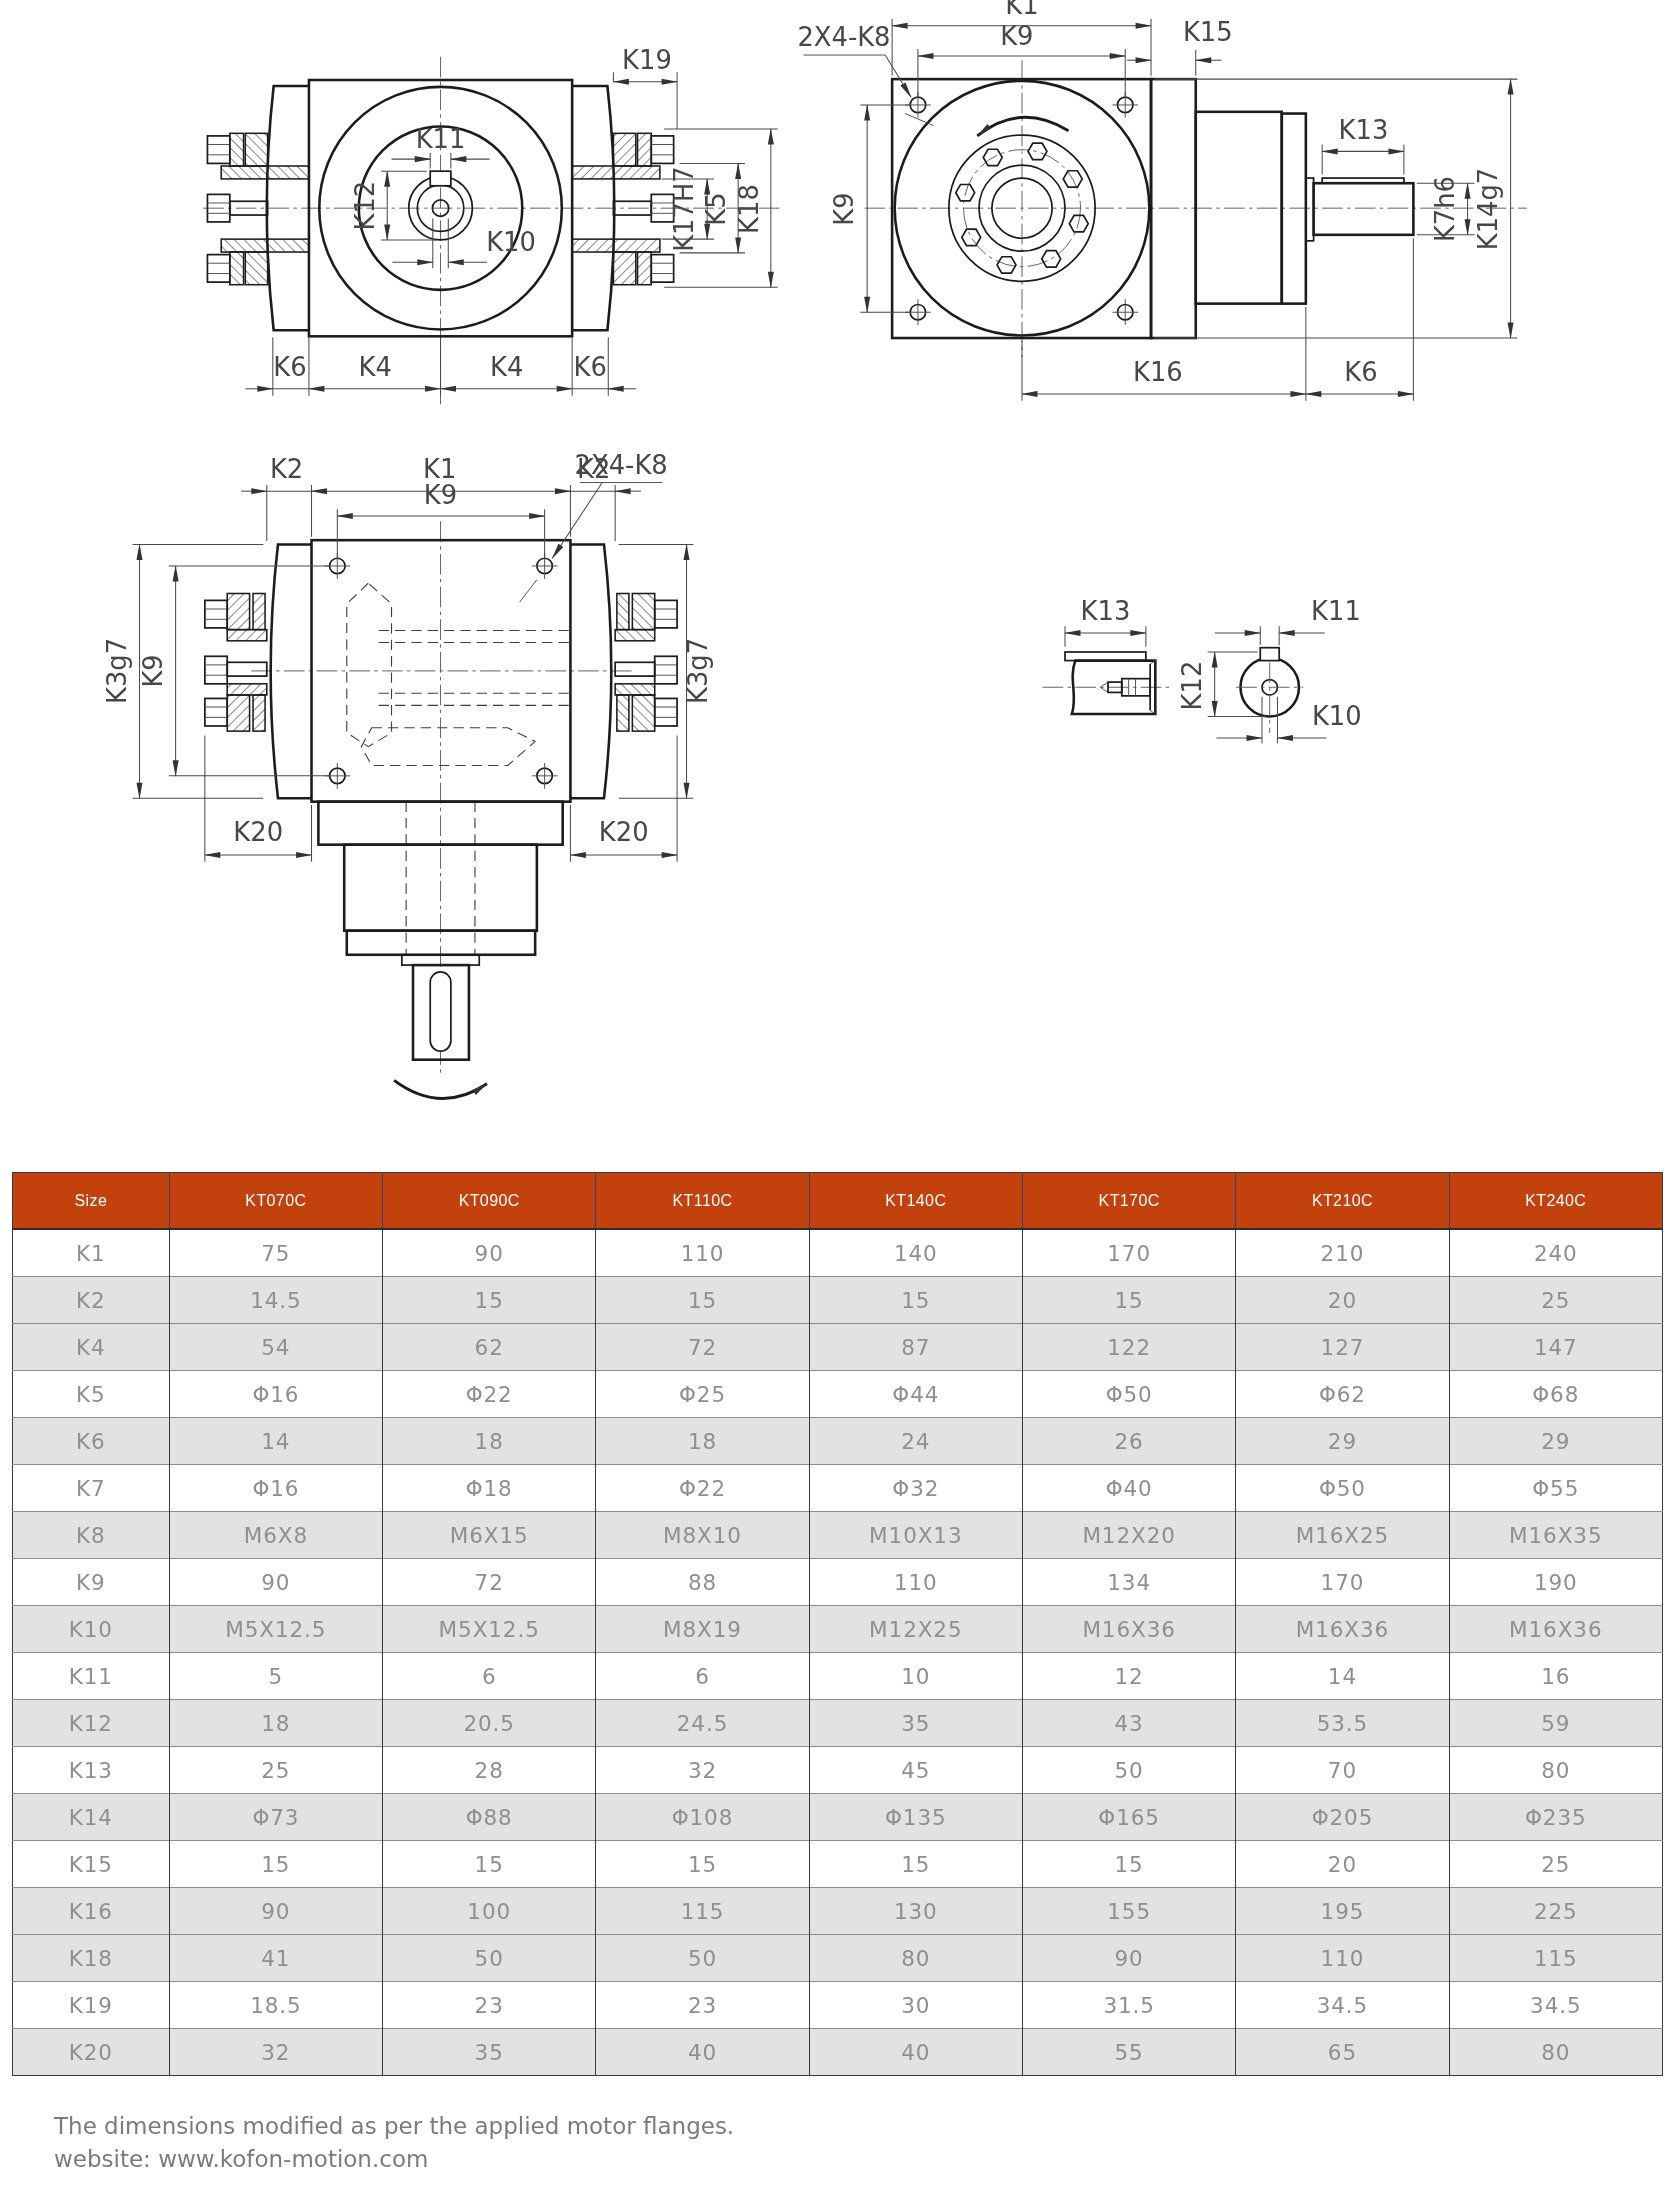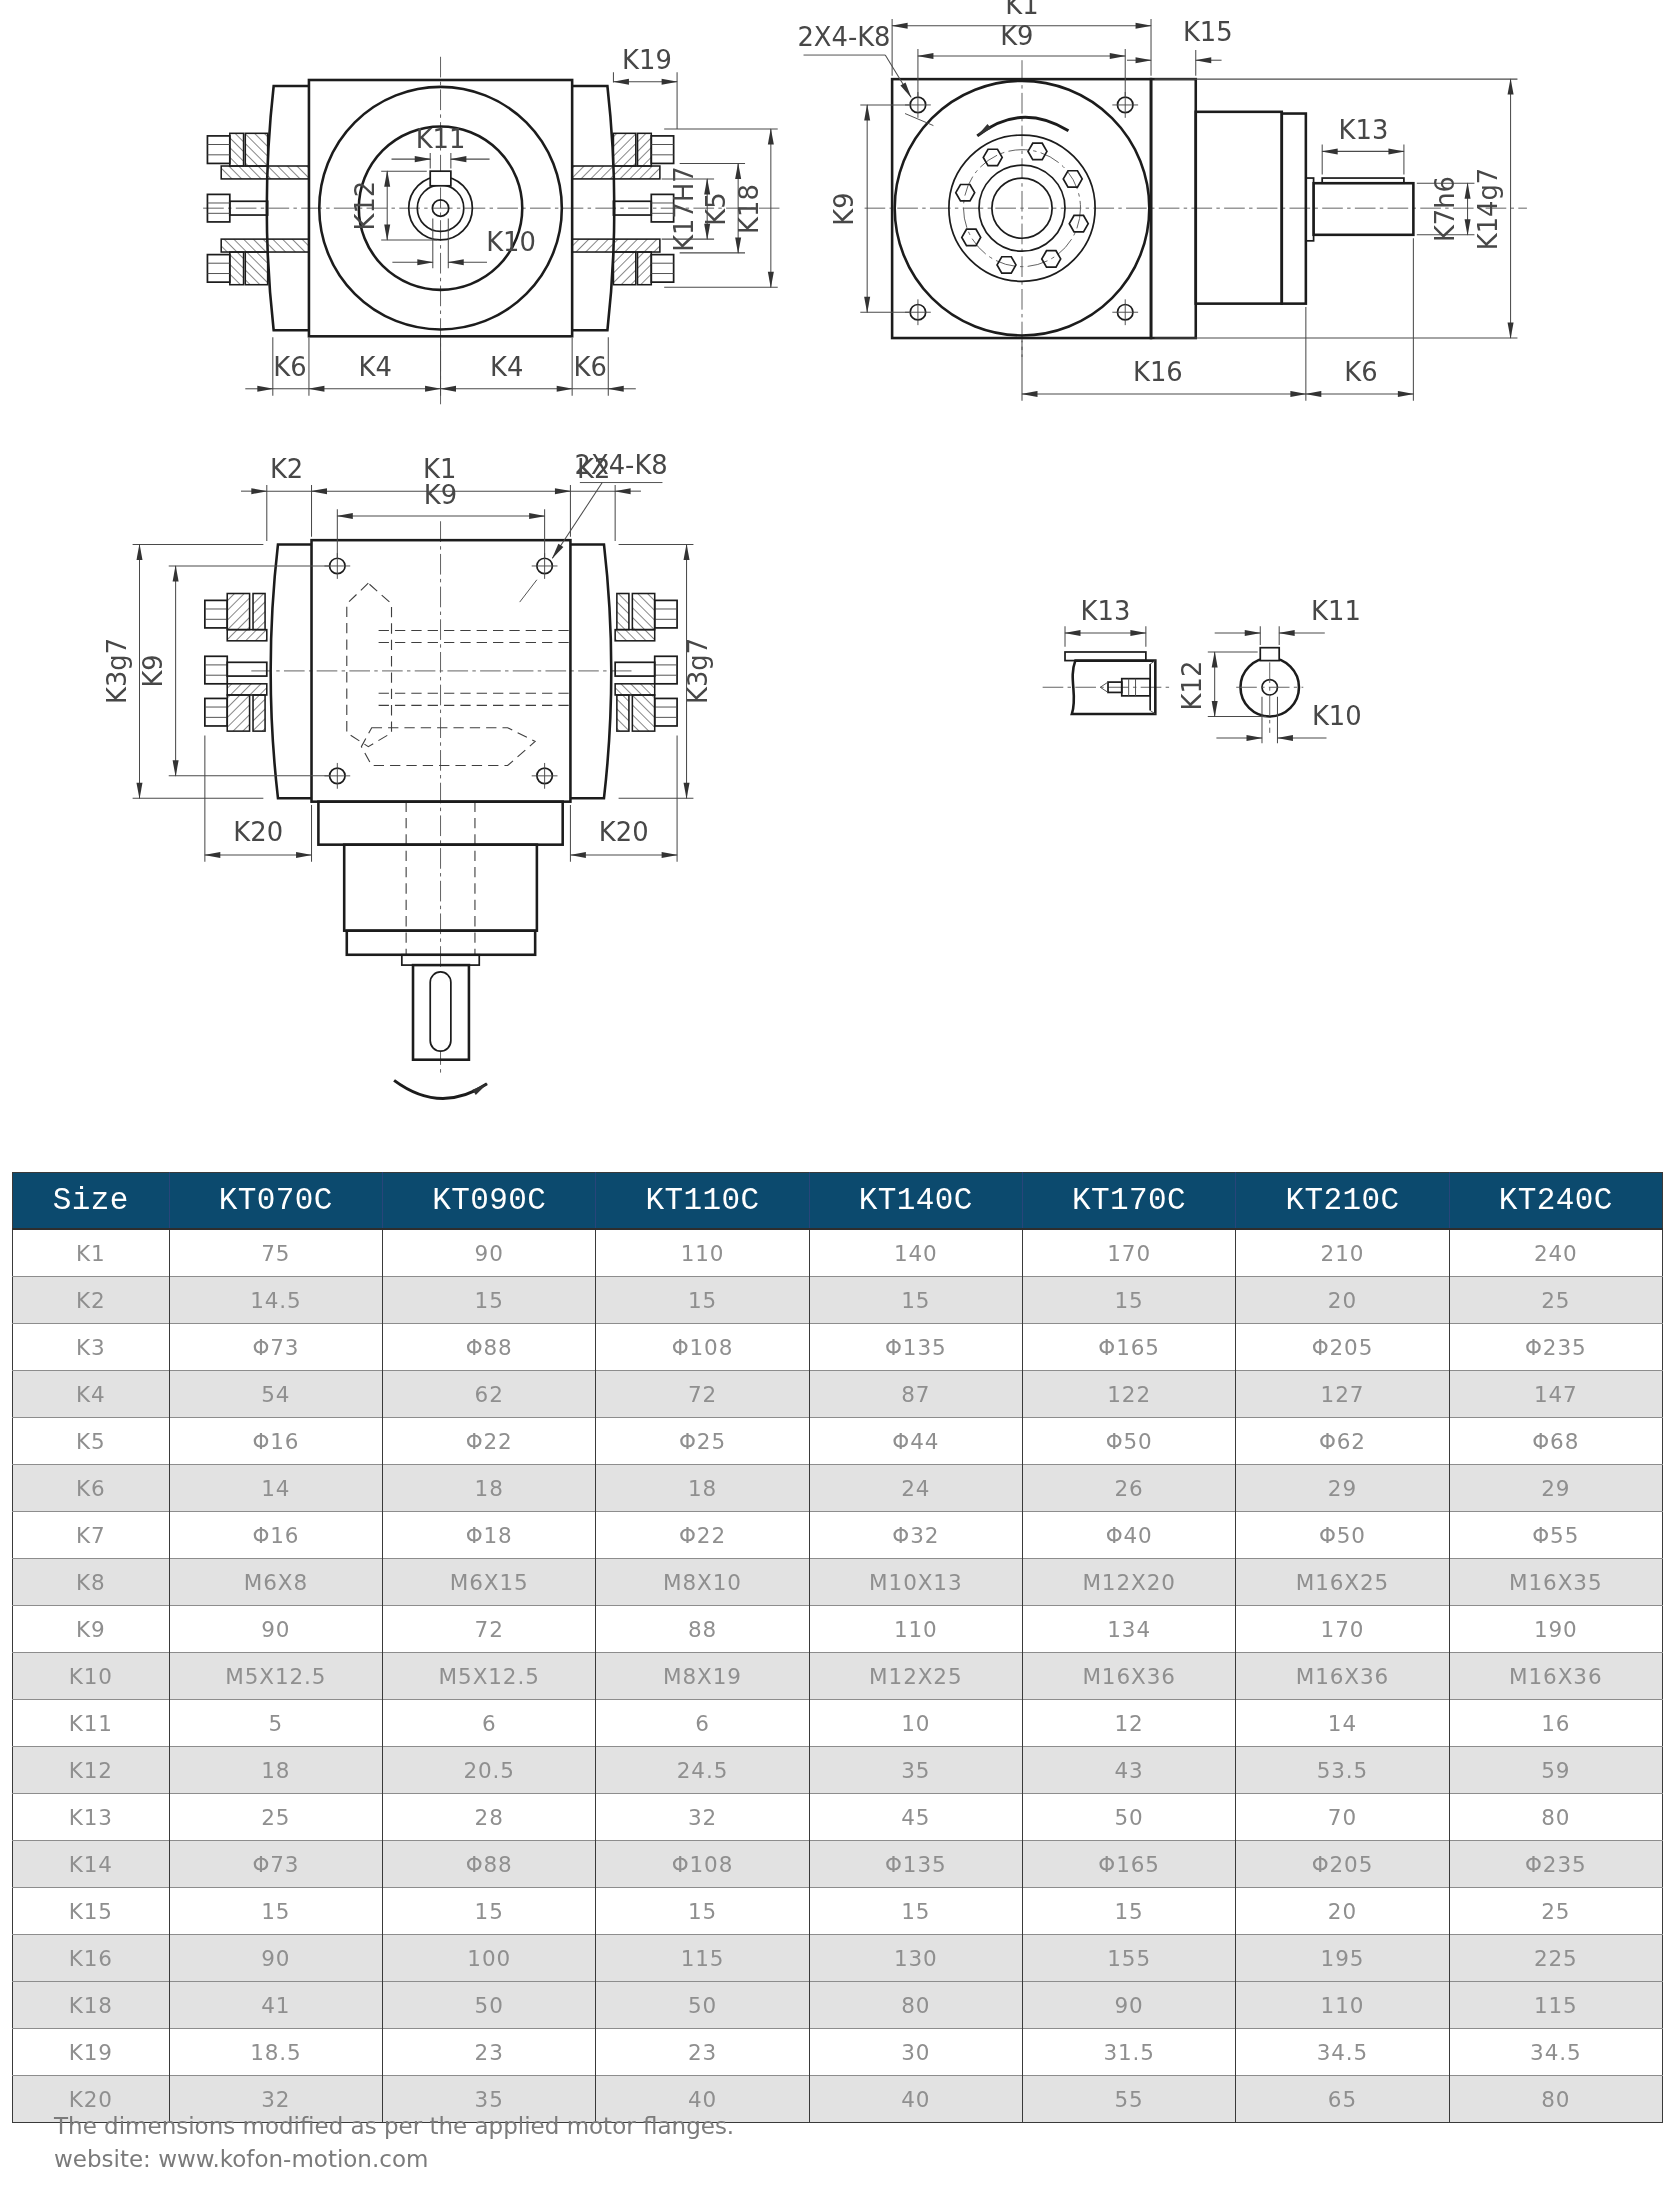--- a/index.html
+++ b/index.html
@@ -15,22 +15,22 @@
   .cl{stroke:#5a5a5a;stroke-width:1.1;fill:none;stroke-dasharray:24 5 4 5;}
   .dash{stroke:#3f3f3f;stroke-width:1.3;fill:none;stroke-dasharray:12 7;}
   .hatch{fill:url(#hatchp);stroke:#1c1c1c;stroke-width:1.8;}
   .wfill{fill:#ffffff;}
   .dtext{font-size:30px;fill:#474747;letter-spacing:0px;}
   .arrowpath{stroke:#1c1c1c;stroke-width:3.5;fill:none;}
 
   
   table.dims{position:absolute;left:12px;top:1172px;width:1651px;border-collapse:collapse;
              table-layout:fixed;border:1.7px solid #3a3a3a;}
-  table.dims thead th{background:#0c4a6e;color:#ffffff;height:53px;font-family:Liberation Mono, monospace;
-             font-size:31px;font-weight:500;letter-spacing:0.4px;border-left:0.9px solid #28457a;
+  table.dims thead th{background:#c2410c;color:#ffffff;height:53px;font-family:Liberation Sans, sans-serif;
+             font-size:16px;font-weight:500;letter-spacing:0.4px;border-left:0.9px solid #28457a;
              border-bottom:2.6px solid #2e2e2e;}
   table.dims td{height:44px;text-align:center;vertical-align:middle;font-size:21.5px;color:#8f8f8f;
              border-left:0.9px solid #3a3a3a;border-top:1.7px solid #8d8d8d;letter-spacing:0.9px;}
   table.dims tr.alt td{background:#e2e2e2;}
   table.dims td:first-child, table.dims th:first-child{border-left:none;}
 
   
   .footer{position:absolute;left:12px;top:2110px;color:#7b7b7b;font-size:23px;line-height:33px;}
   .footer div{white-space:nowrap;padding-left:42px;}
 </style>
@@ -407,30 +407,20 @@
         <tr class="alt">
           <td>K2</td>
           <td>14.5</td>
           <td>15</td>
           <td>15</td>
           <td>15</td>
           <td>15</td>
           <td>20</td>
           <td>25</td>
         </tr>
-        <tr>
-          <td>K3</td>
-          <td>Φ73</td>
-          <td>Φ88</td>
-          <td>Φ108</td>
-          <td>Φ135</td>
-          <td>Φ165</td>
-          <td>Φ205</td>
-          <td>Φ235</td>
-        </tr>
         <tr class="alt">
           <td>K4</td>
           <td>54</td>
           <td>62</td>
           <td>72</td>
           <td>87</td>
           <td>122</td>
           <td>127</td>
           <td>147</td>
         </tr>

